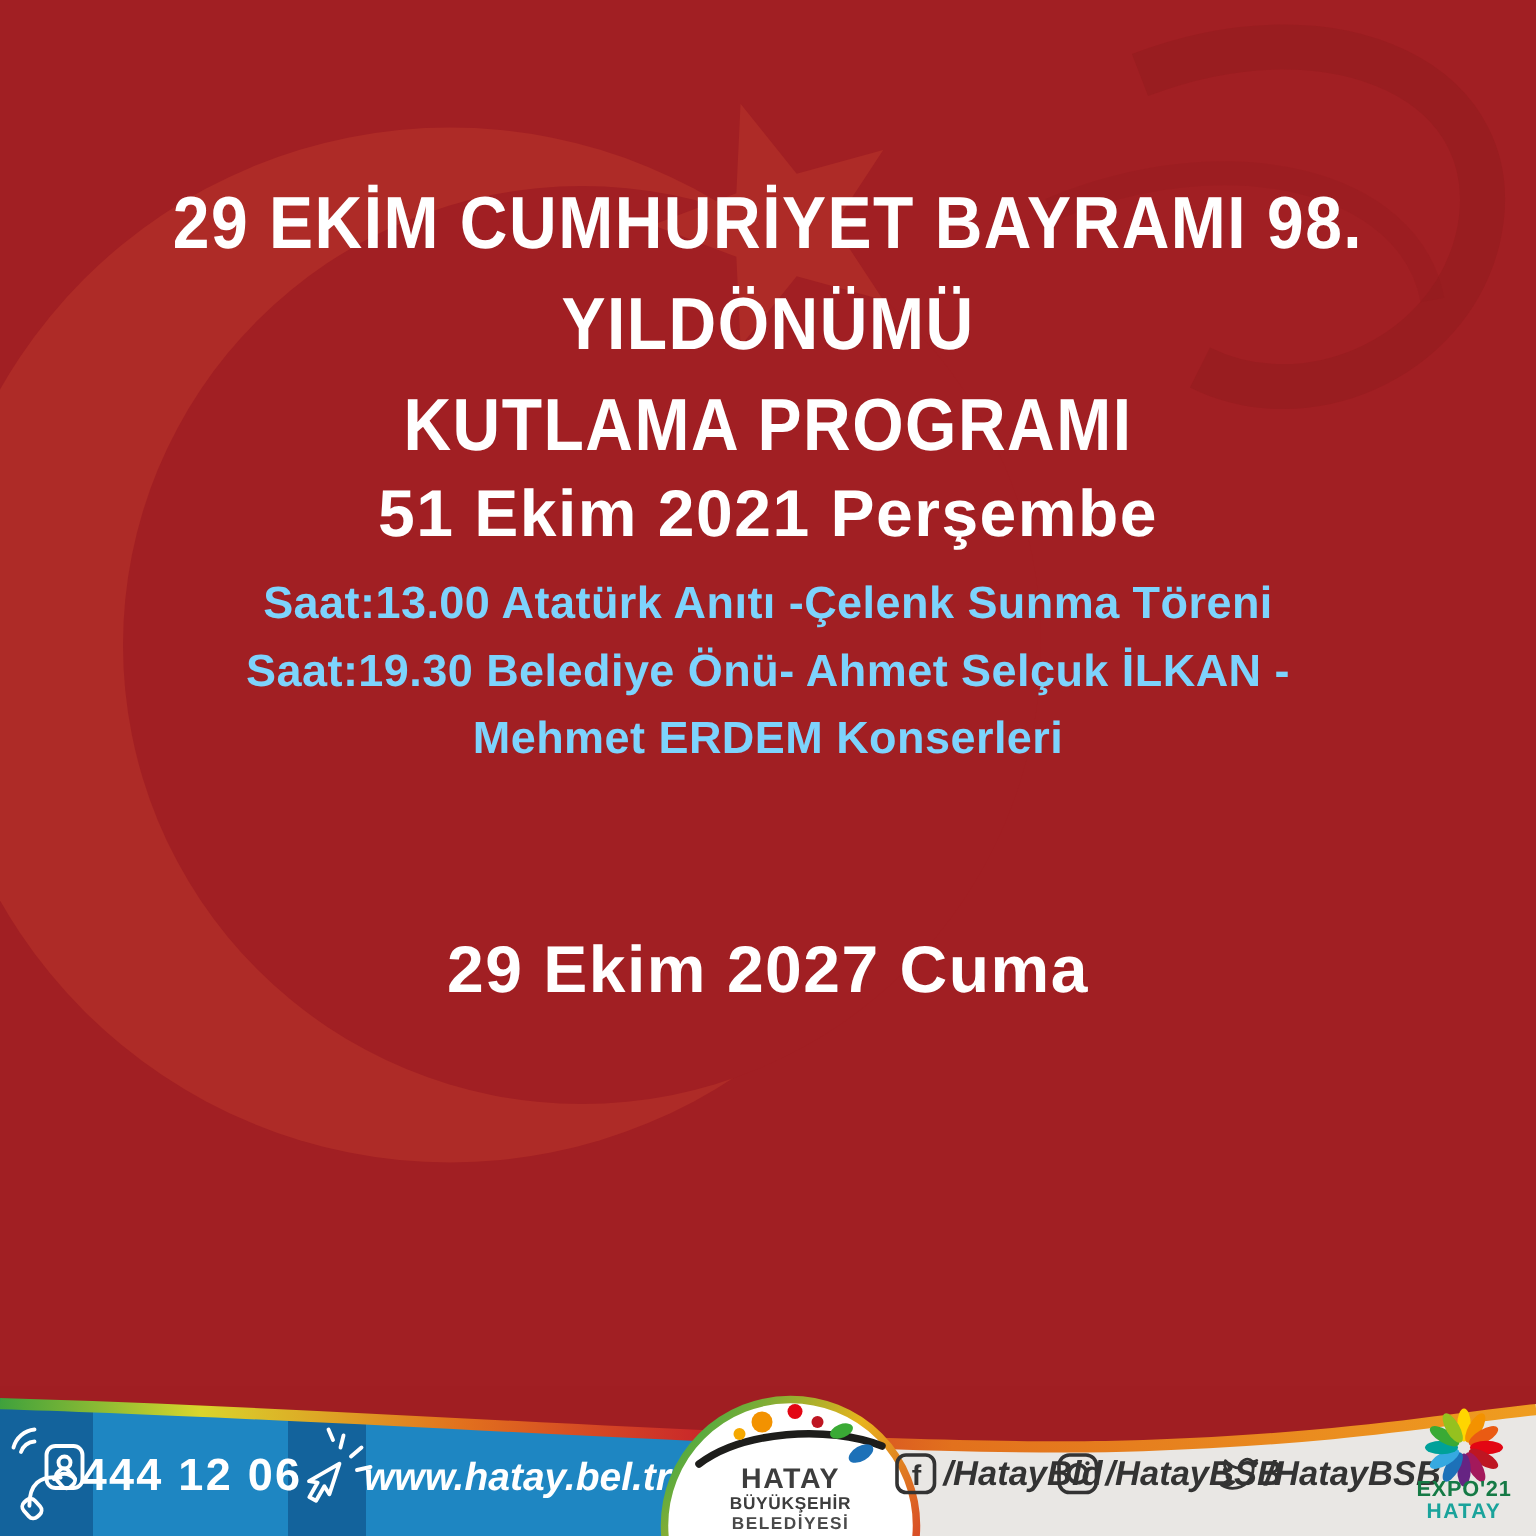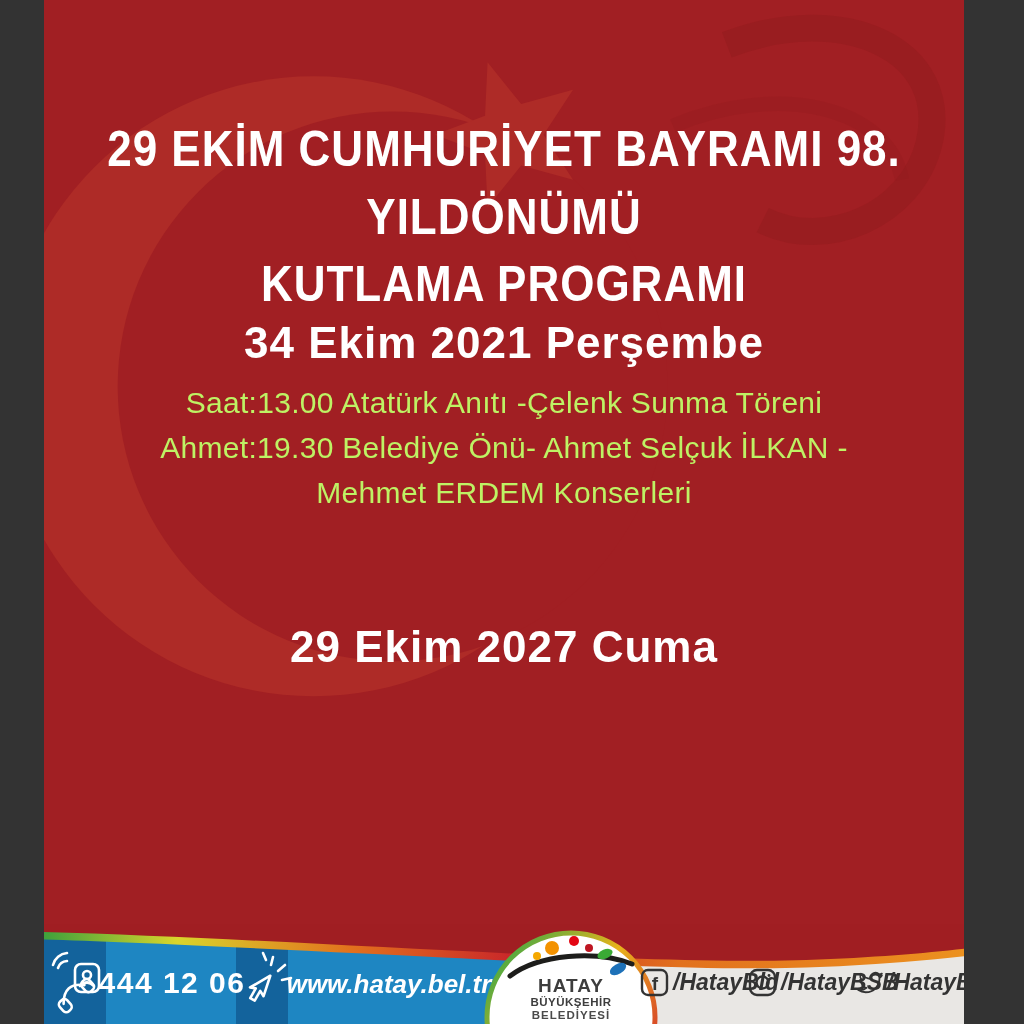--- a/index.html
+++ b/index.html
@@ -1,35 +1,34 @@
 <!DOCTYPE html>
 <html style="--background_red: #a11f23; --watermark_red: #ae2b27; --footer_blue: #1e86c2; --footer_blue_dark: #13639c; --footer_gray: #e9e7e4; --text_white: #ffffff; --social_dark: #333333; --expo_green: #157a45; --expo_teal: #1aa39b;"><head>
 <meta charset="utf-8">
 <style>
   html,body{margin:0;padding:0;background:#333;}
   .canvas{
-    position:relative;width:920px;height:1024px;overflow:hidden;
+    position:relative;width:1024px;height:1024px;overflow:hidden;
     background:var(--background_red,#a11f23);
     font-family:"Liberation Sans",sans-serif;
-    margin-left:44px;
     -webkit-font-smoothing:antialiased;
   }
   .bg-art{position:absolute;inset:0;}
   .content{position:absolute;inset:0;}
   .poster-title{
     position:absolute;top:116px;left:0;right:0;text-align:center;
     color:#fff;font-weight:bold;font-size:44px;line-height:60px;
     letter-spacing:1px;transform:scaleY(1.12);transform-origin:top center;
   }
   .section{position:absolute;left:0;right:0;text-align:center;color:#fff;}
   .sec-1{top:316px;}
   .sec-2{top:620px;}
   .section-heading{font-size:44px;font-weight:bold;letter-spacing:1px;line-height:54px;}
   .section-lines{margin-top:10px;}
-  .section-line{font-size:30px;font-weight:400;line-height:45px;color:#bef264;letter-spacing:.3px;}
+  .section-line{font-size:30px;font-weight:700;line-height:45px;color:#7dd3fc;letter-spacing:.3px;}
   .footer-svg{position:absolute;left:0;bottom:0;width:1024px;height:100px;display:block;}
   svg text{font-family:"Liberation Sans",sans-serif;}
 </style>
 </head>
 <body>
 
 <div class="canvas">
 
   <svg class="bg-art" viewBox="0 0 1024 1024" aria-hidden="true">
 
@@ -42,24 +41,24 @@
     <polygon points="435,150 490.9,128.8 493.7,69.2 531.1,115.8 588.8,100 556,150 588.8,200 531.1,184.2 493.7,230.8 490.9,171.2" fill="#ae2b27"></polygon>
   </svg>
 
   <div class="content">
     <div class="poster-title">
       <div>29 EKİM CUMHURİYET BAYRAMI 98. YILDÖNÜMÜ</div>
       <div>KUTLAMA PROGRAMI</div>
     </div>
 
     <div class="section sec-1">
-      <div class="section-heading">34 Ekim 2021 Perşembe</div>
+      <div class="section-heading">51 Ekim 2021 Perşembe</div>
       <div class="section-lines">
         <div class="section-line">Saat:13.00 Atatürk Anıtı -Çelenk Sunma Töreni</div>
-        <div class="section-line">Ahmet:19.30 Belediye Önü- Ahmet Selçuk İLKAN -</div>
+        <div class="section-line">Saat:19.30 Belediye Önü- Ahmet Selçuk İLKAN -</div>
         <div class="section-line">Mehmet ERDEM Konserleri</div>
       </div>
     </div>
 
     <div class="section sec-2">
       <div class="section-heading">29 Ekim 2027 Cuma</div>
     </div>
   </div>
 
   <svg class="footer-svg" viewBox="0 0 1024 100">

